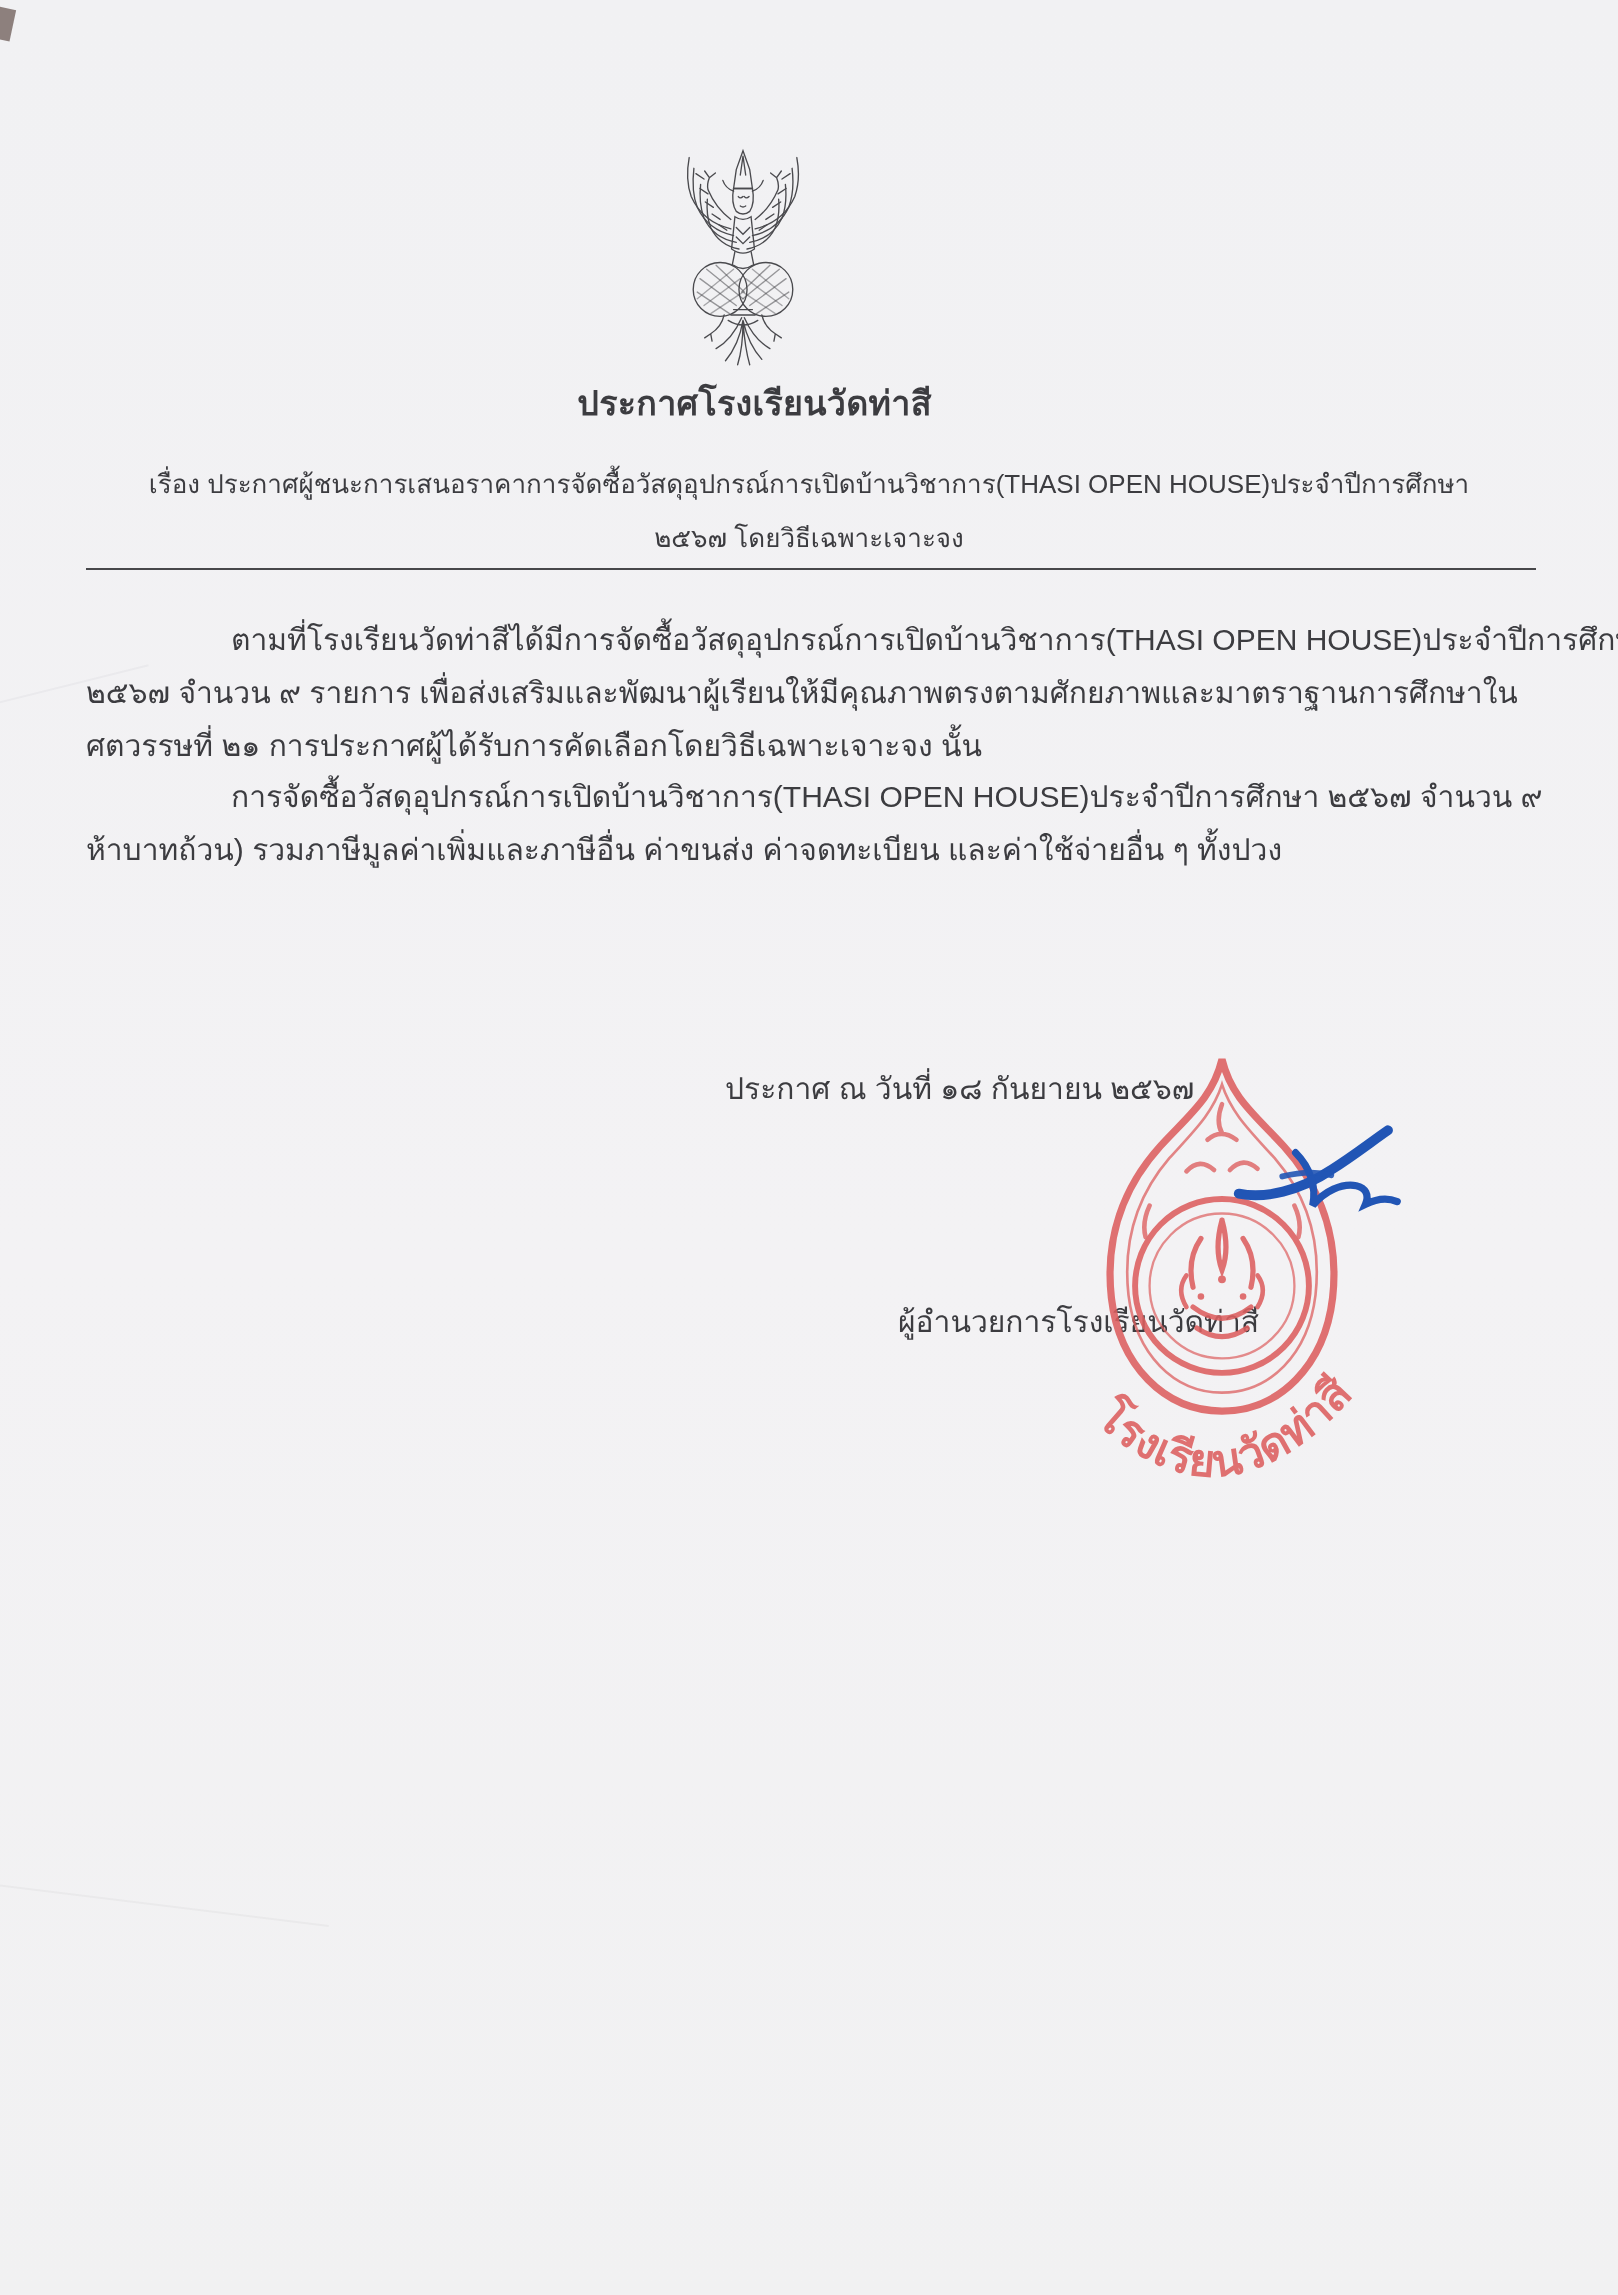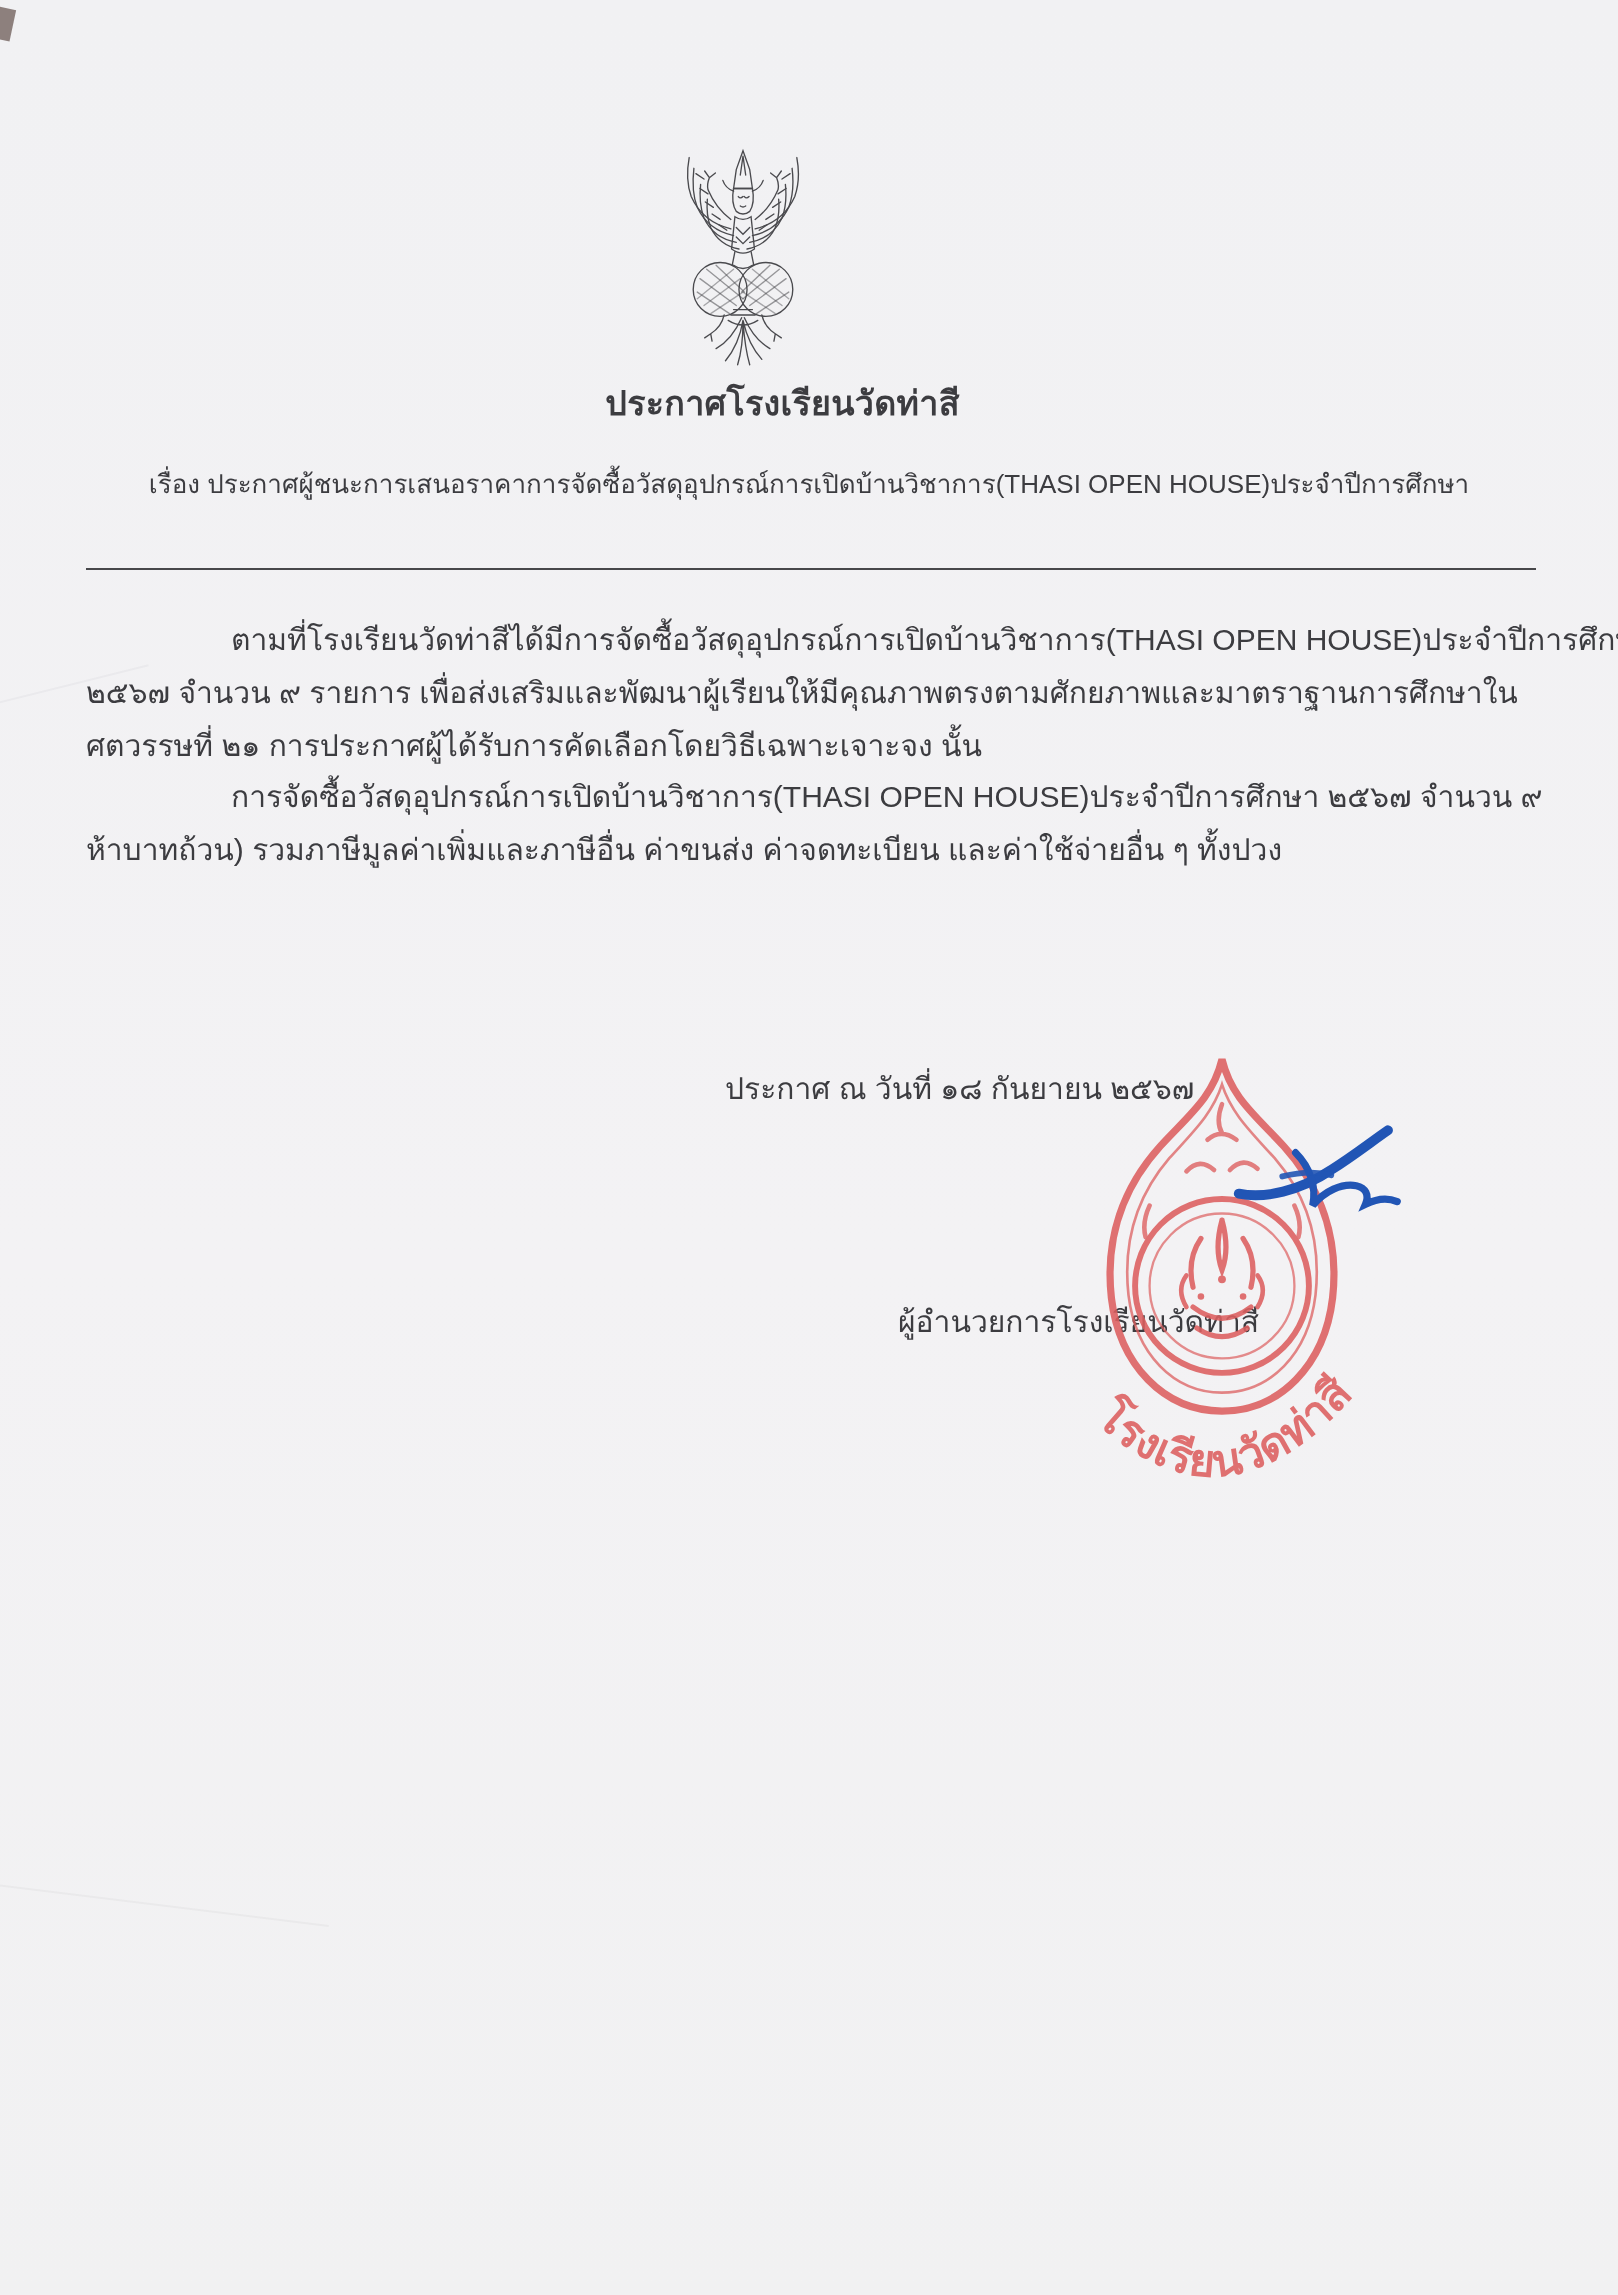--- a/index.html
+++ b/index.html
@@ -8,21 +8,21 @@
     width:1619px;height:2295px;
     background:linear-gradient(180deg,#f1f1f3 0%,#f3f2f4 55%,#f1f1f2 100%);
     overflow:hidden;
     font-family:"Liberation Sans", sans-serif;
     color:#3c3c40;
   }
   .abs{position:absolute;}
   .thai{font-family:"Liberation Sans", sans-serif;}
   .doc-title{
     top:379px;left:0;width:1509px;height:49px;line-height:49px;
-    text-align:center;font-size:34px;font-weight:bold;letter-spacing:0.3px;padding-left:28px;
+    text-align:center;font-size:34px;font-weight:bold;letter-spacing:0.3px;
   }
   .subject{
     top:457px;left:84px;width:1450px;text-align:center;
     font-size:26px;line-height:54px;
   }
   .divider{
     top:568px;left:86px;width:1450px;height:0;
     border-top:2.6px solid #47474a;
   }
   .para{left:86px;width:1459px;font-size:30px;line-height:53px;}
@@ -104,20 +104,21 @@
     <path d="M138 250 Q142 268 158 278 M158 278 l9 6 M158 278 l-2 11"></path>
 
     <path d="M96 242 h28 M92 250 h36 M88 258 q22 14 44 0"></path>
     <path d="M110 258 Q104 294 84 318 M110 260 Q110 298 102 324 M110 260 Q113 300 120 324 M110 258 Q118 294 138 316 M108 254 Q94 286 70 300 M112 254 Q126 286 150 300"></path>
   </svg>
 
   <div class="abs thai doc-title">ประกาศโรงเรียนวัดท่าสี</div>
 
   <div class="abs subject">
     <div>เรื่อง ประกาศผู้ชนะการเสนอราคาการจัดซื้อวัสดุอุปกรณ์การเปิดบ้านวิชาการ(THASI OPEN HOUSE)ประจำปีการศึกษา</div>
+    <div>๒๕๖๗ โดยวิธีเฉพาะเจาะจง</div>
   </div>
 
   <div class="abs divider"></div>
 
   <div class="abs para p1">
     <div class="line indent">ตามที่โรงเรียนวัดท่าสีได้มีการจัดซื้อวัสดุอุปกรณ์การเปิดบ้านวิชาการ(THASI OPEN HOUSE)ประจำปีการศึกษา</div>
     <div class="line">๒๕๖๗ จำนวน ๙ รายการ เพื่อส่งเสริมและพัฒนาผู้เรียนให้มีคุณภาพตรงตามศักยภาพและมาตราฐานการศึกษาใน</div>
     <div class="line">ศตวรรษที่ ๒๑ การประกาศผู้ได้รับการคัดเลือกโดยวิธีเฉพาะเจาะจง นั้น</div>
   </div>
 

